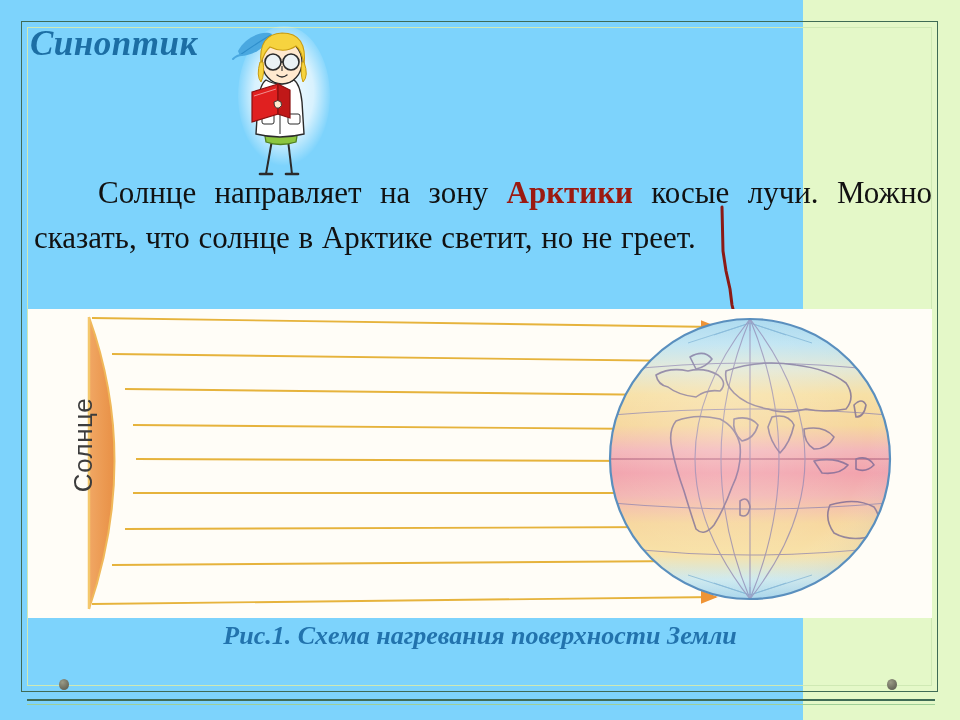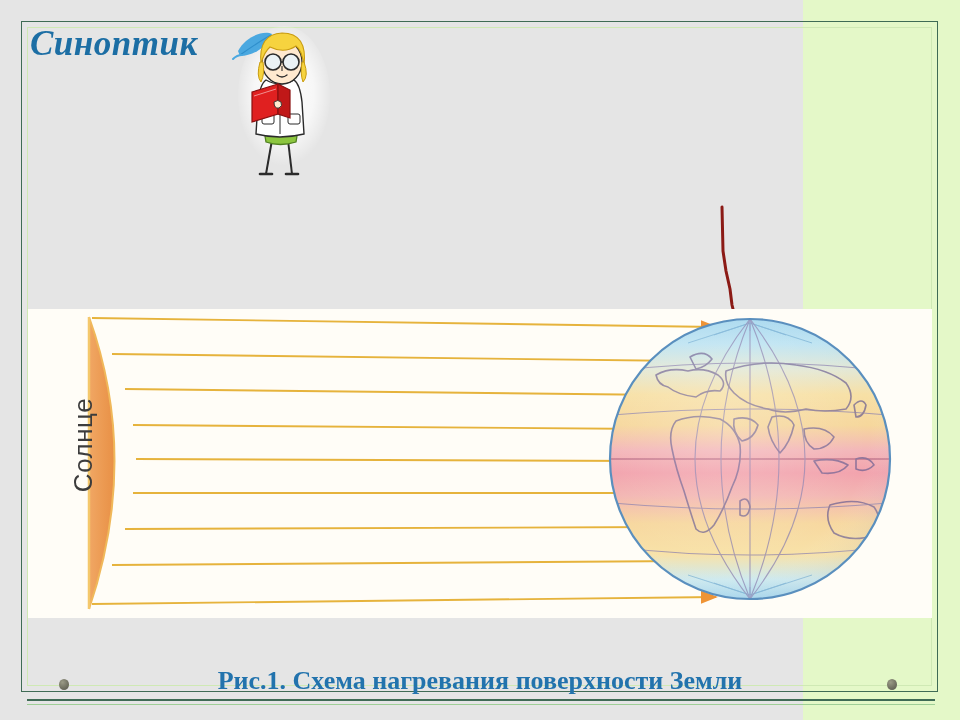--- a/index.html
+++ b/index.html
@@ -13,21 +13,21 @@
     height: 720px;
     overflow: hidden;
     font-family: "Liberation Serif", "DejaVu Serif", serif;
     position: relative;
   }
 
   #slide {
     position: absolute;
     left: 0; top: 0;
     width: 803px; height: 720px;
-    background: #e5e5e5;
+    background: #7dd3fc;
   }
 
   
   .frame-outer {
     position: absolute;
     left: 21px; top: 21px;
     width: 917px; height: 671px;
     border: 1.6px solid #3f6b55;
     box-sizing: border-box;
     pointer-events: none;
@@ -138,25 +138,25 @@
     letter-spacing: 0.5px;
   }
 
   
   #caption {
     position: absolute;
     left: 120px; top: 620px;
     width: 720px;
     text-align: center;
     font-family: "Liberation Serif", "DejaVu Serif", serif;
+    font-style: italic;
     font-weight: bold;
     font-size: 26px;
     line-height: 31px;
     color: #2273ad;
-    margin-top: 45px;
   }
   #caption .cap-line { display: block; }
 </style>
 </head>
 <body>
 
 <div id="slide">
 
   <div class="frame-outer"></div>
   <div class="frame-inner"></div>
@@ -211,20 +211,23 @@
 
     <g>
       <path d="M26 74 L52 66 L52 96 L26 104 Z" fill="#e02020" stroke="#8b1010" stroke-width="1.2"></path>
       <path d="M52 66 L64 72 L64 100 L52 96 Z" fill="#c01818" stroke="#8b1010" stroke-width="1.2"></path>
       <path d="M28 78 L50 71" stroke="#ffffff" stroke-width="1" opacity="0.5"></path>
     </g>
 
     <path d="M48 84 q4 -3 7 0 q2 4 -2 6 q-5 1 -5 -6 Z" fill="#ffe9cf" stroke="#2b2b2b" stroke-width="0.9"></path>
   </svg>
 
+  <div id="body-text">
+    <span>Солнце направляет на зону </span><span class="hl">Арктики</span><span> косые лучи. Можно сказать, что солнце в Арктике светит, но не греет.</span>
+  </div>
 
   <svg id="pointer" viewBox="0 0 70 140" preserveAspectRatio="none">
     <path d="M22 2 L23 46 L26 66 L30 84 L32 100 L36 116 L40 131 L43 138" stroke="#8b1a15" stroke-width="3" fill="none" stroke-linecap="round" stroke-linejoin="round"></path>
   </svg>
 
   <div id="diagram">
     <svg id="diagram-svg" viewBox="0 0 904 309" preserveAspectRatio="none">
       <defs>
 
         <linearGradient id="globeGrad" x1="0" y1="0" x2="0" y2="1">

